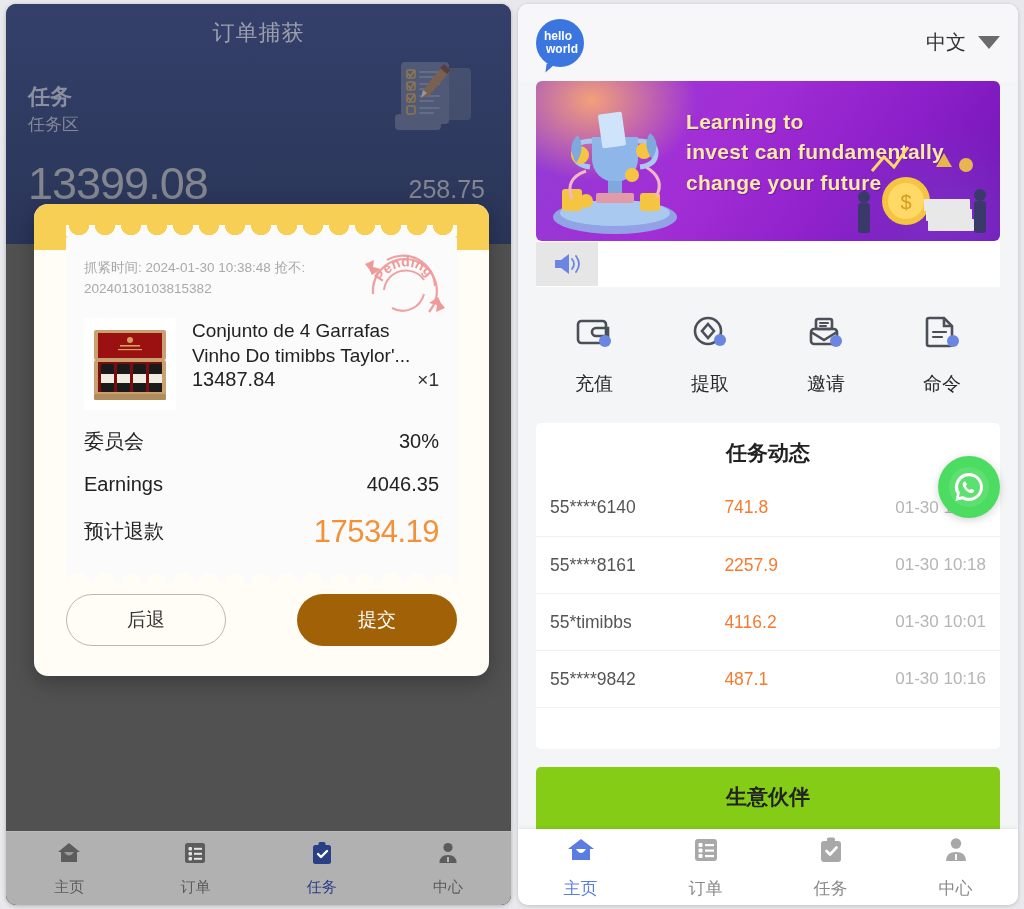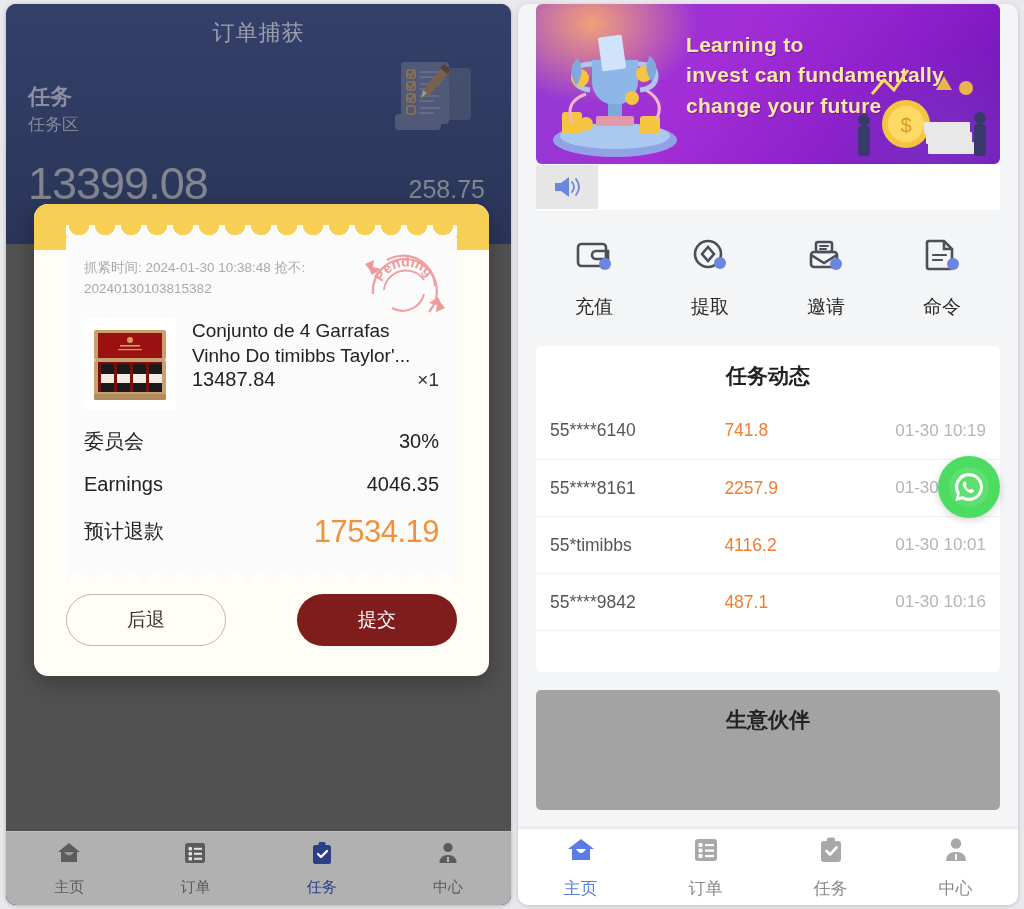--- a/index.html
+++ b/index.html
@@ -111,21 +111,21 @@
   .kv-row { display: flex; justify-content: space-between; align-items: center; margin-top: 18px; }
   .kv-key { font-size: 20px; color: #222; font-weight: 500; }
   .kv-val { font-size: 20px; color: #222; }
   .kv-row.total .kv-val { font-size: 31px; color: #f29138; letter-spacing: -.5px; }
   .modal-actions { display: flex; justify-content: space-between; padding: 22px 32px 30px 32px; }
   .btn {
     border-radius: 26px; font-size: 19px; cursor: pointer;
     width: 160px; height: 52px; display: flex; align-items: center; justify-content: center;
   }
   .btn-back   { border: 1px solid #b9b9b9; background: transparent; color: #333; }
-  .btn-submit { border: none; background: #7f1d1d; color: #fff; }
+  .btn-submit { border: none; background: #a16207; color: #fff; }
 
   
   .right-panel {
     position: relative;
     width: 500px; height: 901px;
     margin: 4px 6px 0 7px;
     border-radius: 10px;
     background: #f4f5f7;
     overflow: hidden;
     box-shadow: 0 1px 4px rgba(0,0,0,.18);
@@ -186,21 +186,21 @@
   .card-title { text-align: center; font-size: 21px; font-weight: 700; color: #222; padding: 16px 0 12px 0; }
   .dyn-row {
     display: flex; align-items: center; height: 57px;
     border-top: 1px solid #f0f0f0; padding: 0 14px;
   }
   .dyn-user { flex: 0 0 40%; font-size: 17.5px; color: #555; }
   .dyn-amt  { flex: 0 0 25%; font-size: 17.5px; color: #f47b30; }
   .dyn-time { flex: 1; text-align: right; font-size: 17px; color: #b5b5b5; }
   .card-spacer { height: 34px; }
 
-  .card2 { margin: 18px 18px 0 18px; background: #a3a3a3; border-radius: 5px; height: 120px; font-family: Liberation Mono, monospace; }
+  .card2 { margin: 18px 18px 0 18px; background: #84cc16; border-radius: 5px; height: 120px; font-family: Liberation Mono, monospace; }
 
   .wa-float {
     position: absolute; right: 18px; top: 452px;
     width: 62px; height: 62px; border-radius: 50%;
     background: #4ddc62; display: flex; align-items: center; justify-content: center;
     box-shadow: 0 2px 8px rgba(0,0,0,.18); cursor: pointer; z-index: 20;
   }
 
   .rp-nav {
     position: absolute; left: 0; right: 0; bottom: 0; height: 76px;
@@ -407,20 +407,30 @@
           <path d="M4.5 23 q0 -8 8.5 -8 q8.5 0 8.5 8 z" fill="#5c5c5c"></path>
           <rect x="12.2" y="17" width="1.6" height="5" fill="#cfcfcf"></rect>
         </svg>
         <span class="nav-label">中心</span>
       </div>
     </div>
   </div>
 
   <div class="right-panel">
 
+    <div class="rp-header">
+      <div class="logo-bubble">
+        <span class="l1">hello</span>
+        <span class="l2">world</span>
+      </div>
+      <div class="lang-sel">
+        <span class="lang-text">中文</span>
+        <span class="caret-dn"></span>
+      </div>
+    </div>
 
     <div class="banner">
       <svg class="banner-art-left" viewBox="0 0 150 150">
         <ellipse cx="75" cy="128" rx="62" ry="17" fill="#8fb6e8" opacity=".85"></ellipse>
         <ellipse cx="75" cy="124" rx="55" ry="13" fill="#a9c9f0"></ellipse>
         <path d="M52 48 h46 v22 a23 23 0 0 1 -46 0 z" fill="#8fb6e8"></path>
         <path d="M52 52 q-18 0 -18 12 q0 12 16 14" fill="none" stroke="#a9c9f0" stroke-width="5"></path>
         <path d="M98 52 q18 0 18 12 q0 12 -16 14" fill="none" stroke="#a9c9f0" stroke-width="5"></path>
         <rect x="68" y="92" width="14" height="14" fill="#7fa9dd"></rect>
         <rect x="56" y="104" width="38" height="10" rx="2" fill="#e39aa8"></rect>

